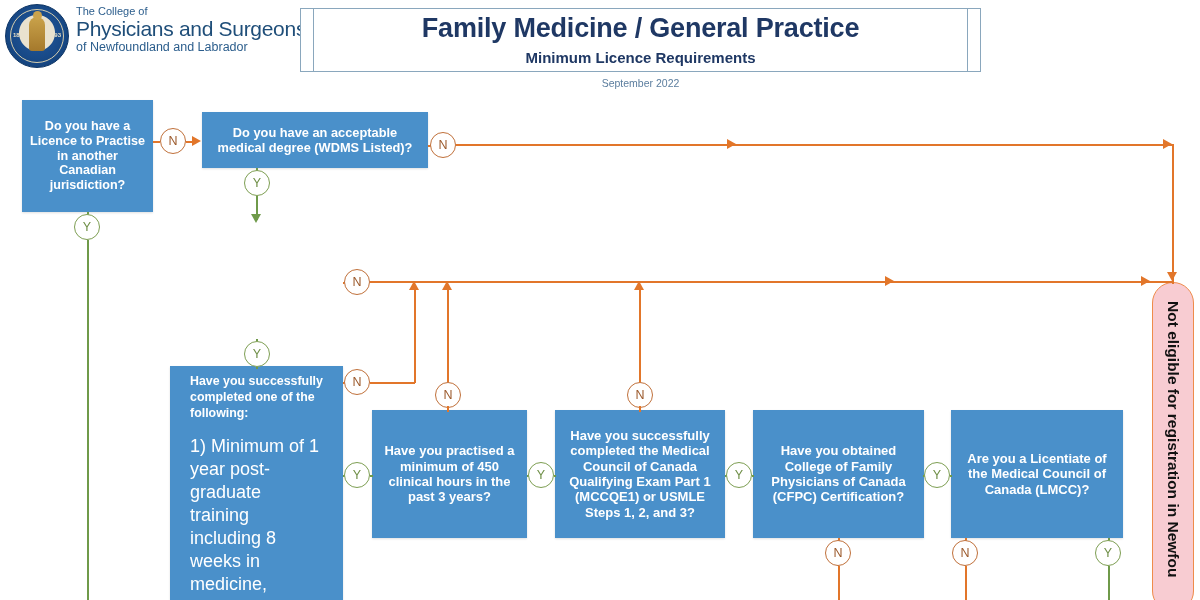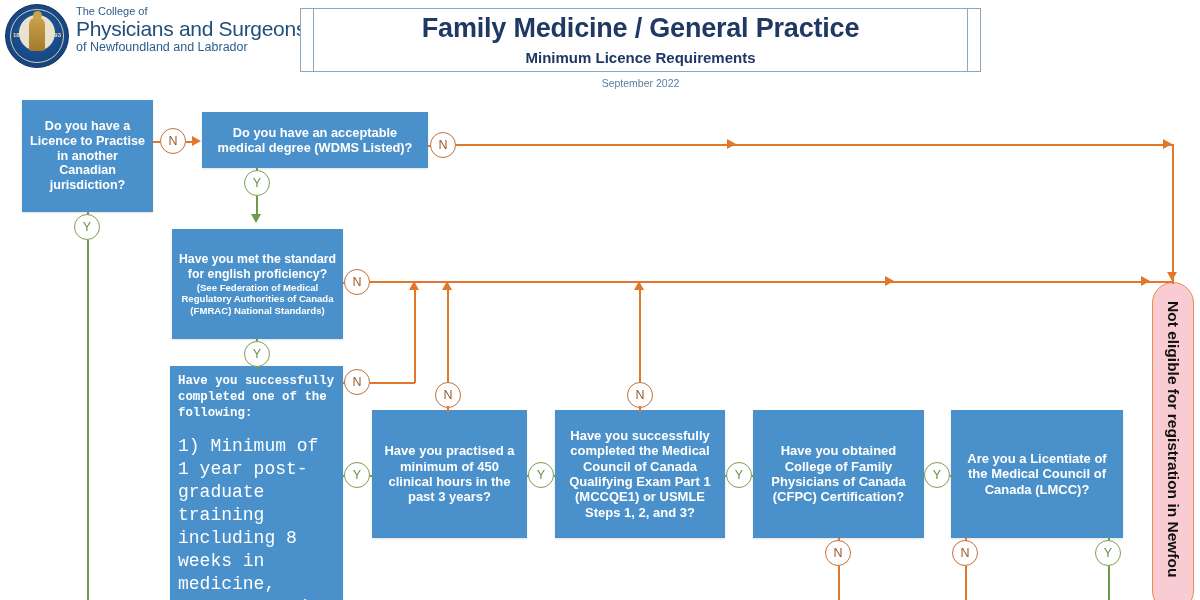--- a/index.html
+++ b/index.html
@@ -38,21 +38,21 @@
     font-size:15px;font-weight:bold;color:#1f3864;}
   .title-date{position:absolute;left:300px;top:77px;width:681px;text-align:center;
     font-size:10.5px;color:#5b7d9e;}
 
   
   .qbox{position:absolute;background:#4a90ca;color:#ffffff;box-sizing:border-box;
     font-weight:bold;line-height:1.18;text-align:center;
     display:flex;align-items:center;justify-content:center;padding:4px 6px;
     box-shadow:0 1px 2px rgba(0,0,0,.12);}
   .qbox .t{width:100%;}
-  .qbox.left-align{text-align:left;align-items:flex-start;justify-content:flex-start;padding:8px 8px;font-family:Liberation Mono, monospace;}
+  .qbox.left-align{text-align:left;align-items:flex-start;justify-content:flex-start;padding:8px 20px;}
 
   .note{display:block;font-weight:bold;font-size:9.6px;line-height:1.16;margin-top:1px;}
   .bigtxt-head{font-size:12.4px;font-weight:bold;line-height:1.28;}
   .bigtxt-body{font-size:18px;font-weight:normal;line-height:1.28;}
 
   
   .pillbox{position:absolute;background:#f8ccd2;border:1.6px solid #ef8b4a;
     border-radius:26px;box-sizing:border-box;}
   .pillbox .vtxt{position:absolute;left:50%;top:18px;transform:translateX(-50%);
     writing-mode:vertical-rl;font-size:15.5px;font-weight:bold;color:#111;
@@ -103,24 +103,20 @@
   <div class="title-date">September 2022</div>
 
   <div class="qbox" style="left:22px;top:100px;width:131px;height:112px;font-size:12.6px;">
     <div class="t">Do you have a Licence to Practise in another Canadian jurisdiction?</div>
   </div>
 
   <div class="qbox" style="left:202px;top:112px;width:226px;height:56px;font-size:12.8px;">
     <div class="t">Do you have an acceptable medical degree (WDMS Listed)?</div>
   </div>
 
-  <div class="qbox" style="left:172px;top:229px;width:171px;height:110px;font-size:12.3px;flex-direction:column;">
-    <div class="t">Have you met the standard for english proficiency?</div>
-    <div class="note">(See Federation of Medical Regulatory Authorities of Canada (FMRAC) National Standards)</div>
-  </div>
 
   <div class="qbox left-align" style="left:170px;top:366px;width:173px;height:234px;overflow:hidden;">
     <div class="t">
       <div class="bigtxt-head">Have you successfully completed one of the following:</div>
       <div class="bigtxt-body" style="margin-top:13px;">1) Minimum of 1 year post-graduate training including 8 weeks in medicine, surgery, and paediatrics, and a minimum of 4 weeks in obstetrics/gynaecology and psychiatry (or equivalency) plus 3 years discipline specific practice experience, or:</div>
     </div>
   </div>
 
   <div class="qbox" style="left:372px;top:410px;width:155px;height:128px;font-size:13px;">
     <div class="t">Have you practised a minimum of 450 clinical hours in the past 3 years?</div>

